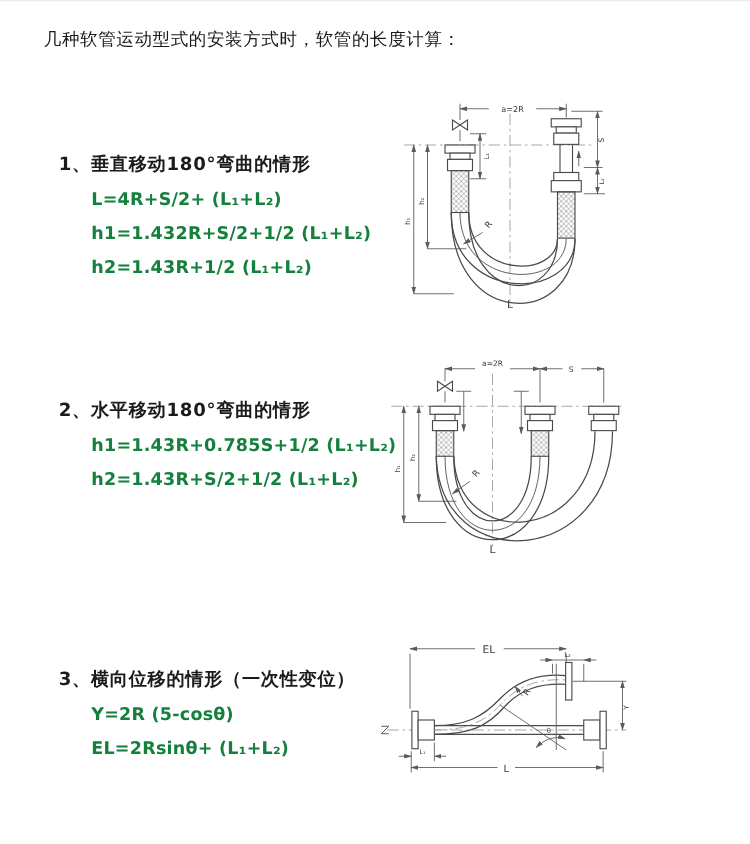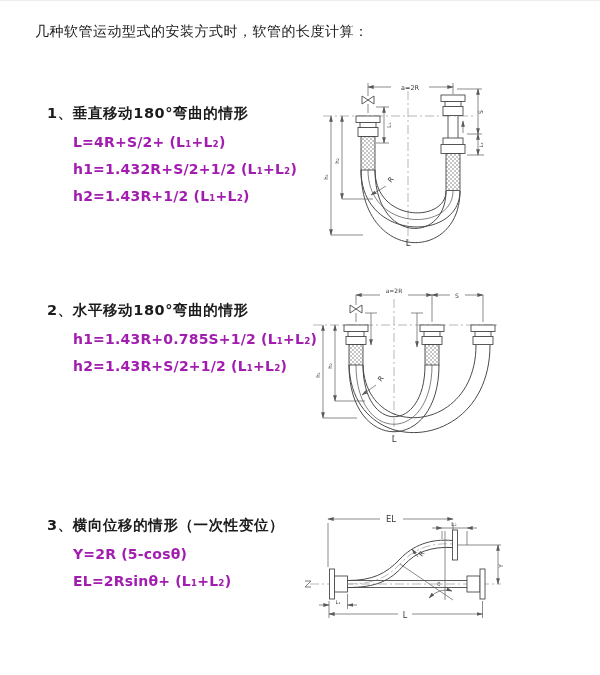--- a/index.html
+++ b/index.html
@@ -6,22 +6,22 @@
   .page{
     position:relative;width:600px;height:675px;background:#ffffff;
     font-family:"DejaVu Sans",sans-serif;color:#1d1d1d;overflow:hidden;
     border-top:1px solid #ececec;
   }
   .title{
     position:absolute;left:35px;top:22px;font-size:14px;font-weight:normal;
     letter-spacing:.5px;color:#1b1b1b;white-space:nowrap;
   }
   .sec{position:absolute;left:47px;}
-  .sec .heading{font-size:14.5px;font-weight:bold;letter-spacing:.6px;color:#1b1b1b;white-space:nowrap;}
-  .sec .formula{font-size:14px;font-weight:600;letter-spacing:.2px;color:#a21caf;margin-top:11px;margin-left:26px;white-space:nowrap;}
+  .sec .heading{font-size:14.5px;font-weight:bold;letter-spacing:.6px;color:#1b1b1b;white-space:nowrap;margin-top:18px;}
+  .sec .formula{font-size:14px;font-weight:600;letter-spacing:.2px;color:#15803d;margin-top:11px;margin-left:26px;white-space:nowrap;}
   #sec1{top:103px;} #sec2{top:300px;} #sec3{top:515px;}
   .diag{position:absolute;}
   #diag1{left:305px;top:76px;}
   #diag2{left:305px;top:281px;}
   #diag3{left:300px;top:496px;}
   svg text{font-family:"DejaVu Sans",sans-serif;fill:#3a3a3a;}
 </style>
 </head>
 <body>
 

